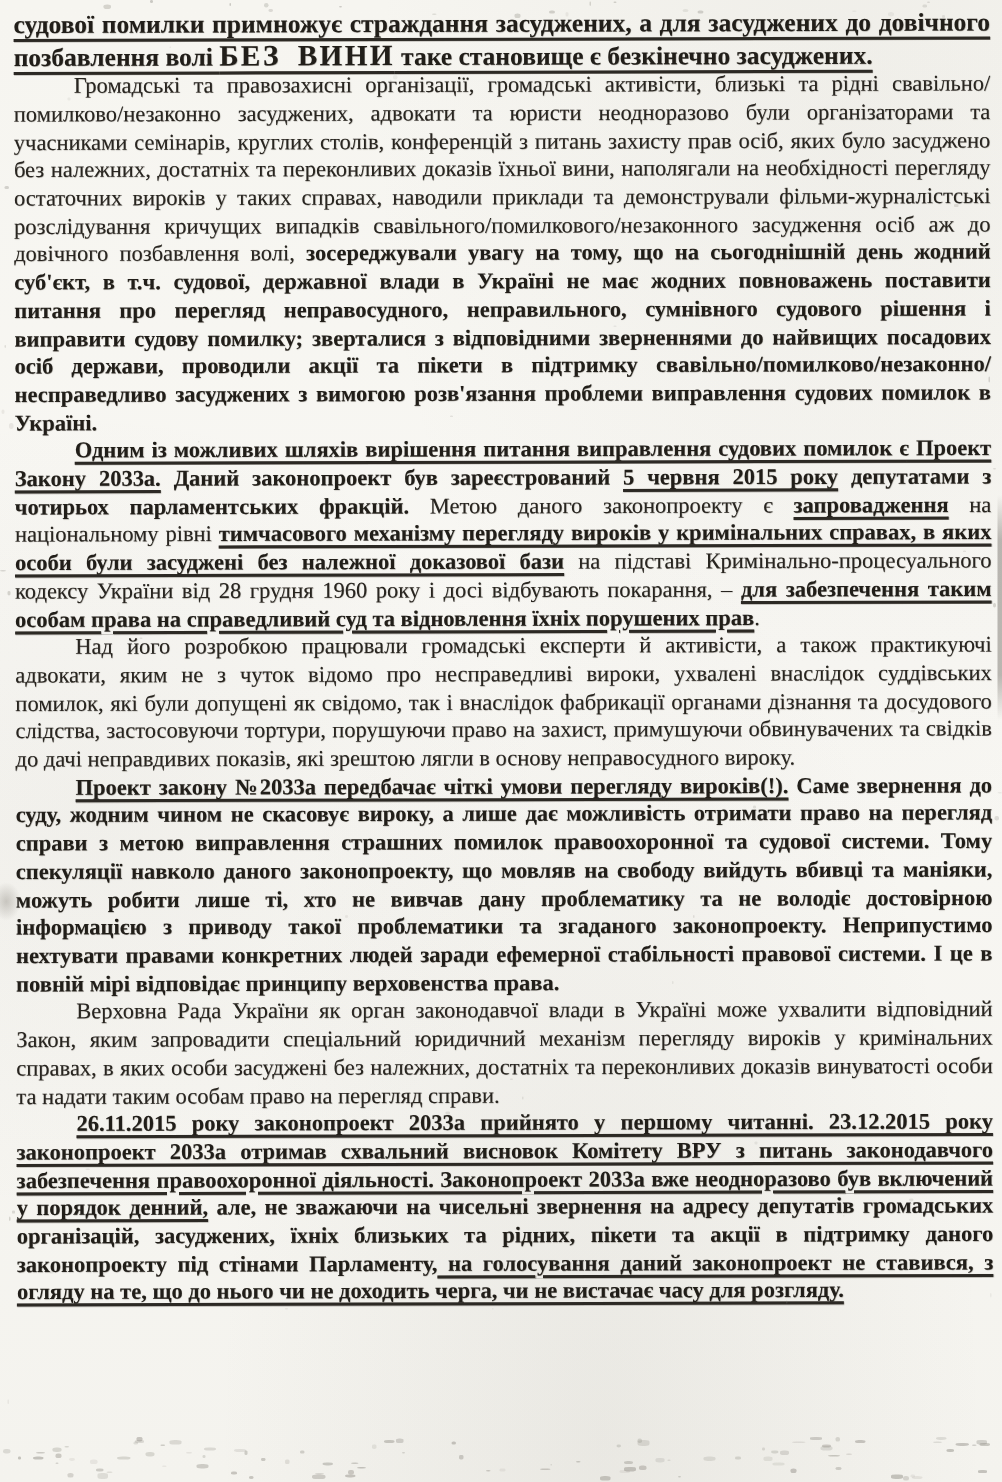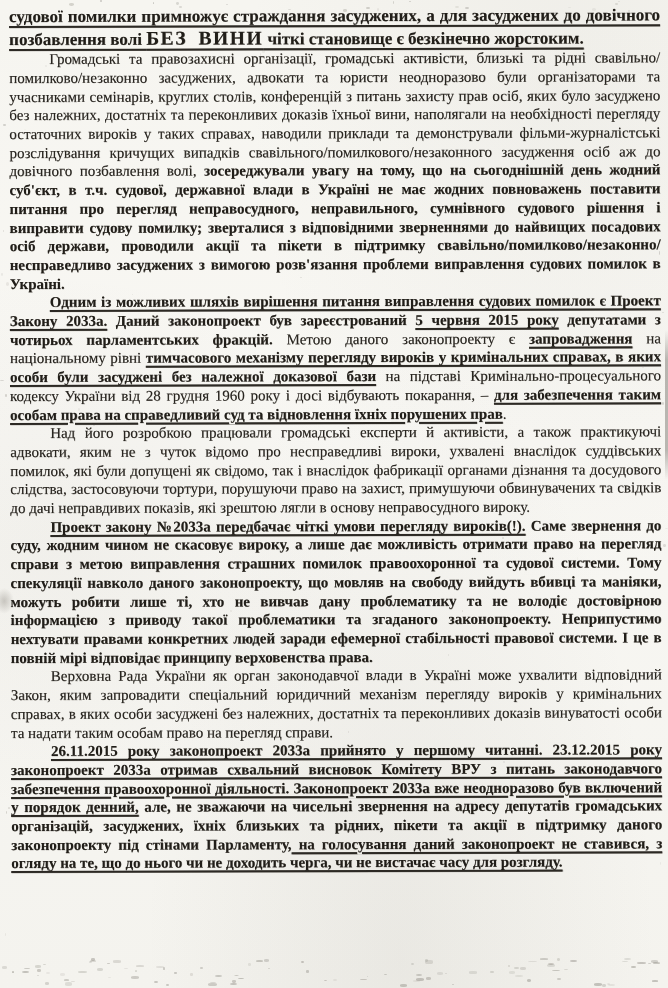--- a/index.html
+++ b/index.html
@@ -80,21 +80,21 @@
     width: 14px;
     height: 26px;
     background: radial-gradient(ellipse at 30% 50%, rgba(120,115,106,0.35), transparent 70%);
   }
 </style>
 </head>
 <body>
 
 <div class="page">
   <div class="doc">
-      <p class="lead"><span class="b u ">судової помилки примножує страждання засуджених, а для засуджених до довічного позбавлення волі </span><span class="b u caps">БЕЗ ВИНИ</span><span class="b u "> чіткі становище є безкінечно жорстоким.</span></p>
+      <p class="lead"><span class="b u ">судової помилки примножує страждання засуджених, а для засуджених до довічного позбавлення волі </span><span class="b u caps">БЕЗ ВИНИ</span><span class="b u "> таке становище є безкінечно засуджених.</span></p>
       <p class="indent "><span class="">Громадські та правозахисні організації, громадські активісти, близькі та рідні свавільно/помилково/незаконно засуджених, адвокати та юристи неодноразово були організаторами та учасниками семінарів, круглих столів, конференцій з питань захисту прав осіб, яких було засуджено без належних, достатніх та переконливих доказів їхньої вини, наполягали на необхідності перегляду остаточних вироків у таких справах, наводили приклади та демонстрували фільми-журналістські розслідування кричущих випадків свавільного/помилкового/незаконного засудження осіб аж до довічного позбавлення волі, </span><span class="b ">зосереджували увагу на тому, що на сьогоднішній день жодний суб'єкт, в т.ч. судової, державної влади в Україні не має жодних повноважень поставити питання про перегляд неправосудного, неправильного, сумнівного судового рішення і виправити судову помилку; зверталися з відповідними зверненнями до найвищих посадових осіб держави, проводили акції та пікети в підтримку свавільно/помилково/незаконно/ несправедливо засуджених з вимогою розв'язання проблеми виправлення судових помилок в Україні.</span></p>
       <p class="indent "><span class="b u ">Одним із можливих шляхів вирішення питання виправлення судових помилок є Проект Закону 2033а.</span><span class="b "> Даний законопроект був зареєстрований </span><span class="b u ">5 червня 2015 року</span><span class="b "> депутатами з чотирьох парламентських фракцій. </span><span class="">Метою даного законопроекту є </span><span class="b u ">запровадження</span><span class=""> на національному рівні </span><span class="b u ">тимчасового механізму перегляду вироків у кримінальних справах, в яких особи були засуджені без належної доказової бази</span><span class=""> на підставі Кримінально-процесуального кодексу України від 28 грудня 1960 року і досі відбувають покарання, – </span><span class="b u ">для забезпечення таким особам права на справедливий суд та відновлення їхніх порушених прав</span><span class="">.</span></p>
       <p class="indent "><span class="">Над його розробкою працювали громадські експерти й активісти, а також практикуючі адвокати, яким не з чуток відомо про несправедливі вироки, ухвалені внаслідок суддівських помилок, які були допущені як свідомо, так і внаслідок фабрикації органами дізнання та досудового слідства, застосовуючи тортури, порушуючи право на захист, примушуючи обвинувачених та свідків до дачі неправдивих показів, які зрештою лягли в основу неправосудного вироку.</span></p>
       <p class="indent "><span class="b u ">Проект закону №2033а передбачає чіткі умови перегляду вироків(!).</span><span class="b "> Саме звернення до суду, жодним чином не скасовує вироку, а лише дає можливість отримати право на перегляд справи з метою виправлення страшних помилок правоохоронної та судової системи. Тому спекуляції навколо даного законопроекту, що мовляв на свободу вийдуть вбивці та маніяки, можуть робити лише ті, хто не вивчав дану проблематику та не володіє достовірною інформацією з приводу такої проблематики та згаданого законопроекту. Неприпустимо нехтувати правами конкретних людей заради ефемерної стабільності правової системи. І це в повній мірі відповідає принципу верховенства права.</span></p>
       <p class="indent "><span class="">Верховна Рада України як орган законодавчої влади в Україні може ухвалити відповідний Закон, яким запровадити спеціальний юридичний механізм перегляду вироків у кримінальних справах, в яких особи засуджені без належних, достатніх та переконливих доказів винуватості особи та надати таким особам право на перегляд справи.</span></p>
       <p class="indent "><span class="b u ">26.11.2015 року законопроект 2033а прийнято у першому читанні. 23.12.2015 року законопроект 2033а отримав схвальний висновок Комітету ВРУ з питань законодавчого забезпечення правоохоронної діяльності. Законопроект 2033а вже неодноразово був включений у порядок денний,</span><span class="b "> але, не зважаючи на чисельні звернення на адресу депутатів громадських організацій, засуджених, їхніх близьких та рідних, пікети та акції в підтримку даного законопроекту під стінами Парламенту,</span><span class="b u "> на голосування даний законопроект не ставився, з огляду на те, що до нього чи не доходить черга, чи не вистачає часу для розгляду.</span></p>
     </div>
   <div class="noise">
     <div class="streak-right"></div>
     <div class="smudge-left"></div>

